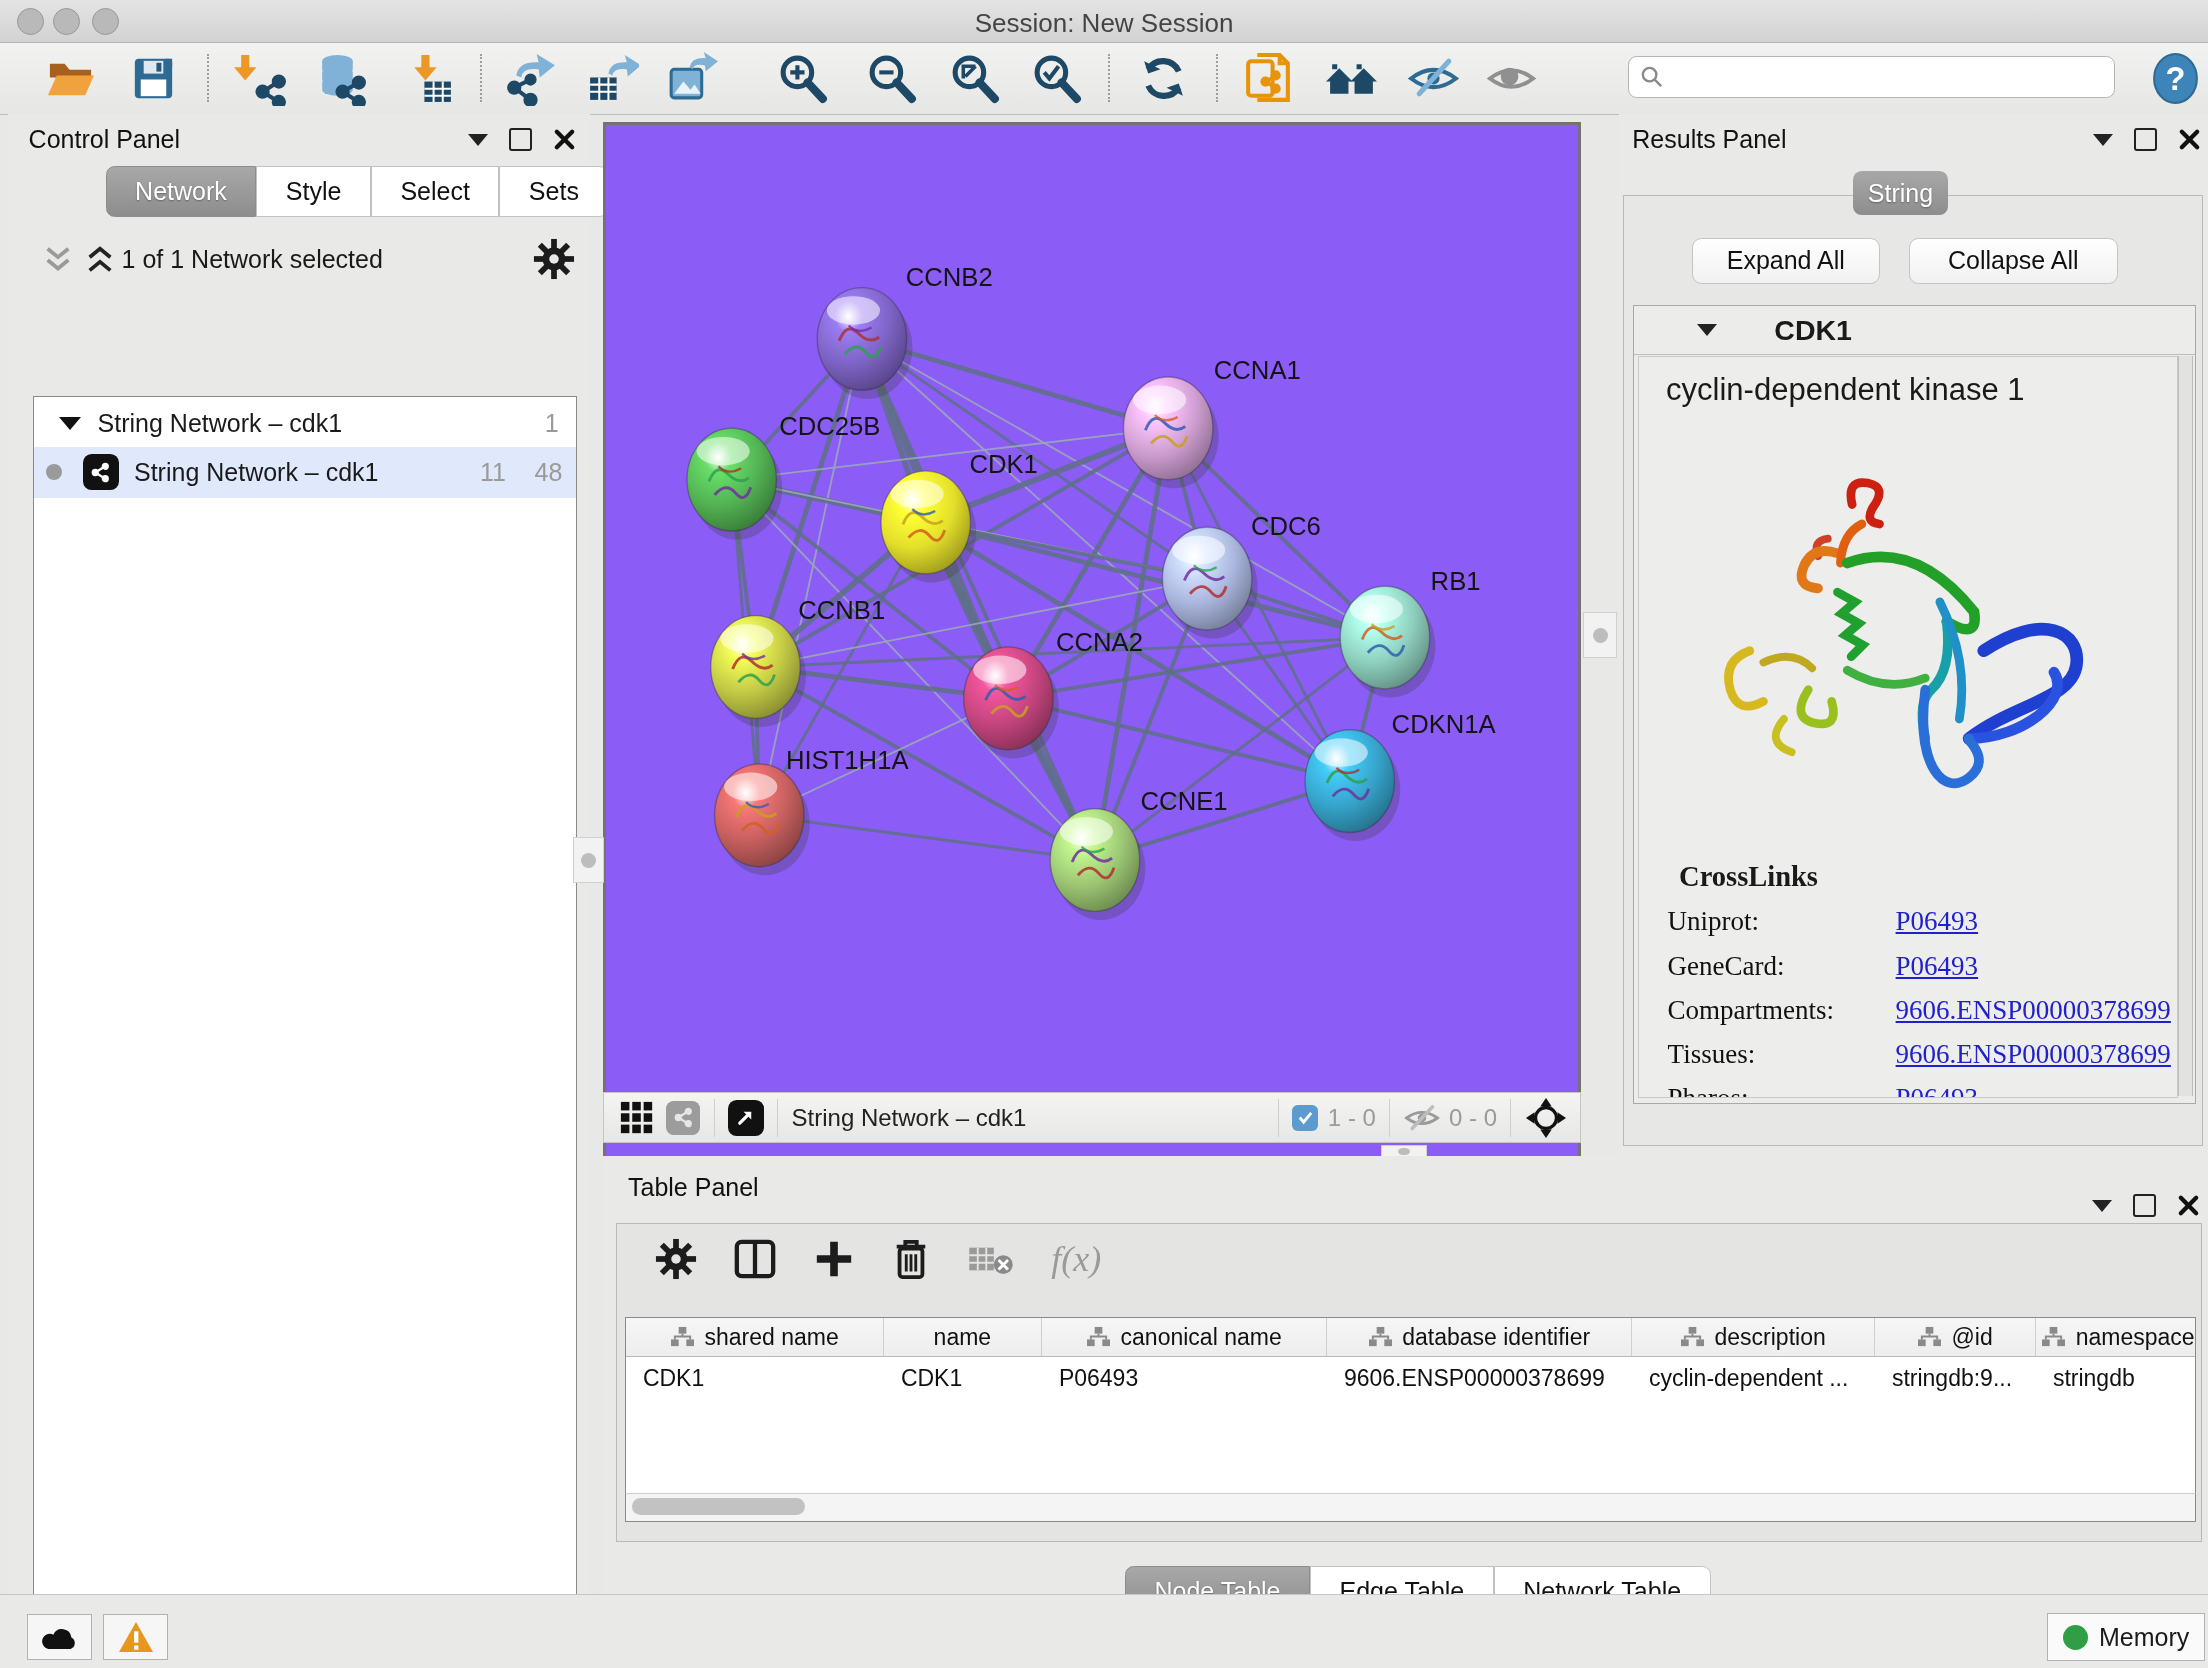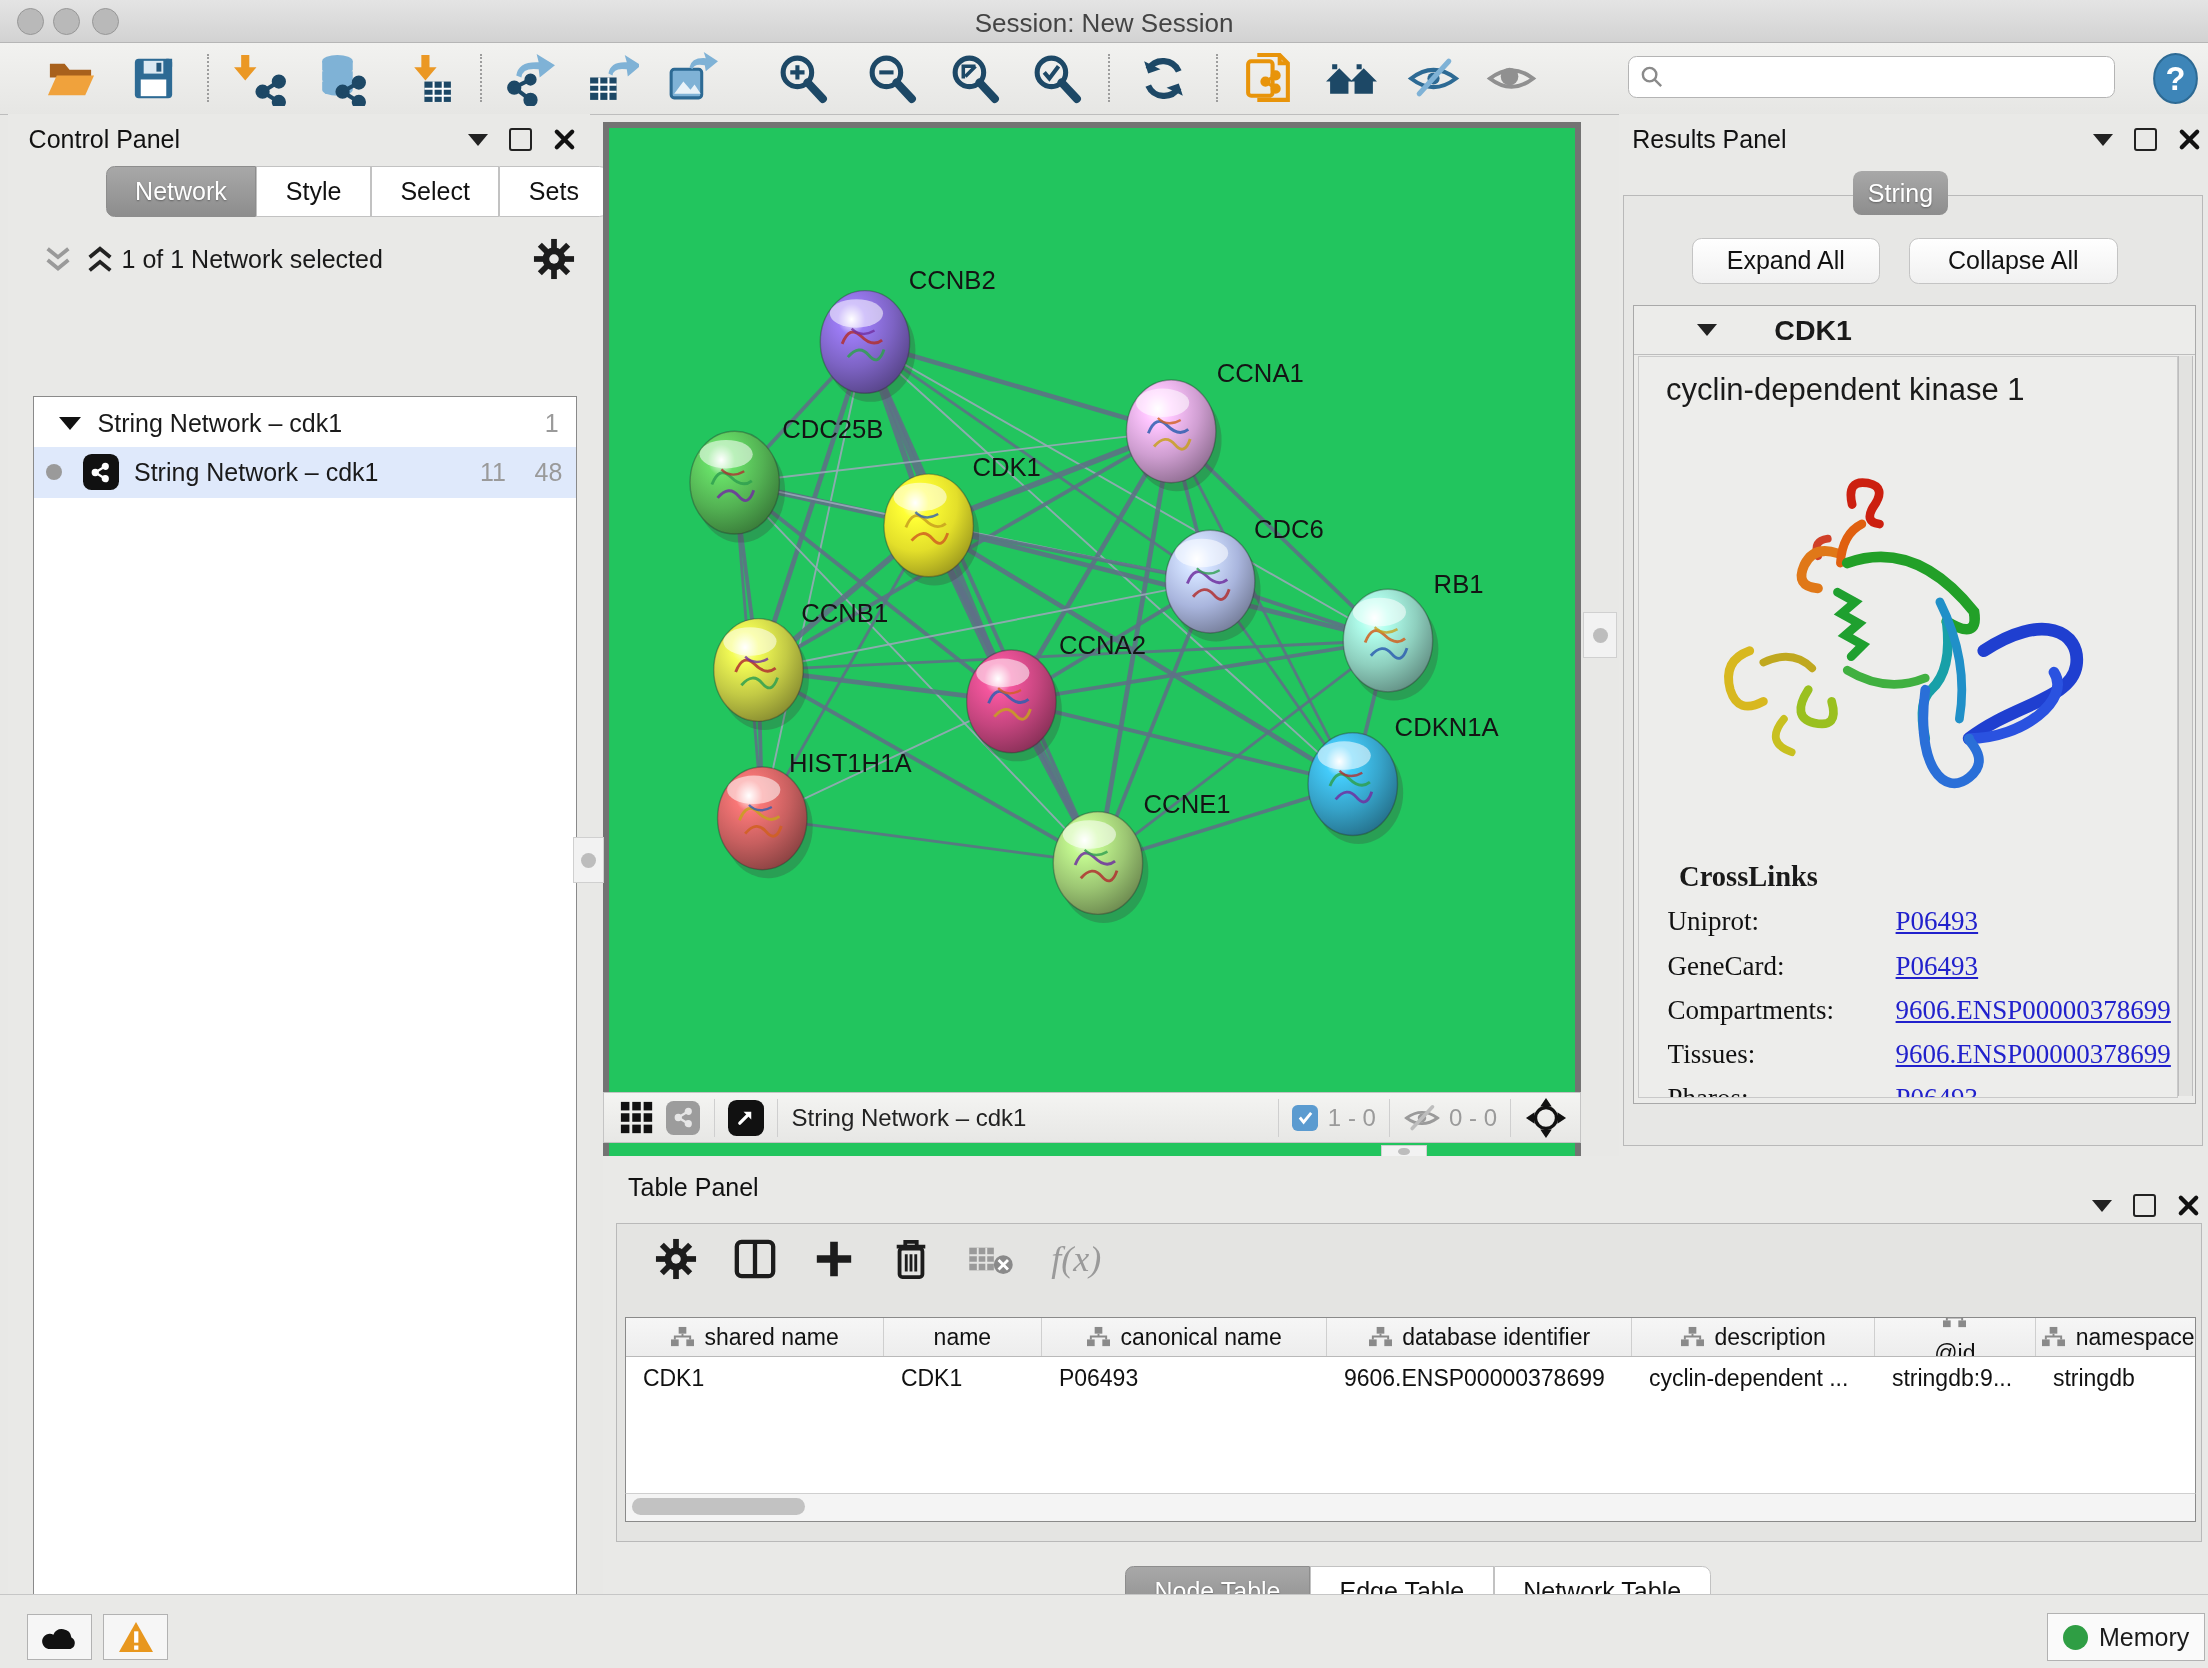--- a/index.html
+++ b/index.html
@@ -25,21 +25,21 @@
   .tab.last{border-radius:0 8.6px 8.6px 0;}
   .tab.sel{background:linear-gradient(#a8a8a8,#8d8d8d);color:#fff;border-color:#8d8d8d;text-shadow:0 1px 1.9px rgba(0,0,0,.35);}
   
   .ctrlpanel{left:7.6px;top:114px;width:582px;height:1480px;background:#e9e9e7;}
   .netlist{left:25px;top:282px;width:544px;height:1294px;background:#fff;border:1.9px solid #8a8a8a;box-sizing:border-box;}
   .nlrow{height:46px;display:flex;align-items:center;font-size:25px;}
   .nlrow .cnt{color:#9a9a9a;}
   .rowsel{background:#dfe9fb;height:51px;}
   .blackapp{width:36px;height:36px;background:#111;border-radius:8.6px;display:flex;align-items:center;justify-content:center;}
   
-  .canvas{left:603px;top:122px;width:978px;height:1168px;background:#22c55e;border:6px solid #737373;box-sizing:border-box;}
+  .canvas{left:603px;top:122px;width:978px;height:1168px;background:#8b5cf6;border:3px solid #737373;box-sizing:border-box;}
   .canvasbar{left:603px;top:1092px;width:978px;height:51px;background:linear-gradient(#f4f4f2,#e7e7e5);border:1px solid #c4c4c4;box-sizing:border-box;display:flex;align-items:center;}
   .cbsep{width:0;height:38px;border-left:1.9px solid #cfcfcf;margin:0 13.3px;}
   .graysh{width:34px;height:34px;background:#9c9c9c;border-radius:7.6px;display:flex;align-items:center;justify-content:center;}
   .cbtext{font-size:24px;color:#222;}
   .cbnum{font-size:24px;color:#9a9a9a;}
   .handle{background:#f2f2f2;border:1px solid #d0d0d0;display:flex;align-items:center;justify-content:center;}
   .hdot{width:15px;height:15px;border-radius:50%;background:#bdbdbd;}
   
   .resultspanel{left:1619px;top:114px;width:590px;height:1042px;background:#e9e9e7;}
   .resbox{left:3.8px;top:81px;width:580px;height:951px;background:#e7e7e5;border:1.9px solid #b9b9b9;box-sizing:border-box;}
@@ -776,21 +776,21 @@
                 <g fill="#8a8a8a">
                   <rect x="9" y="1" width="8" height="7"></rect>
                   <rect x="1" y="14" width="8" height="7"></rect>
                   <rect x="17" y="14" width="8" height="7"></rect>
                   <path d="M13 8v3M5 14v-3h16v3" stroke="#8a8a8a" stroke-width="2" fill="none"></path>
                 </g>
               </svg>
             </span>
             <span>description</span>
           </div>
-          <div class="thcell" style="width: 161px; flex-direction: column;">
+          <div class="thcell" style="width: 161px;">
             <span>
               <svg width="25" height="23" viewBox="0 0 26 24">
                 <g fill="#8a8a8a">
                   <rect x="9" y="1" width="8" height="7"></rect>
                   <rect x="1" y="14" width="8" height="7"></rect>
                   <rect x="17" y="14" width="8" height="7"></rect>
                   <path d="M13 8v3M5 14v-3h16v3" stroke="#8a8a8a" stroke-width="2" fill="none"></path>
                 </g>
               </svg>
             </span>

